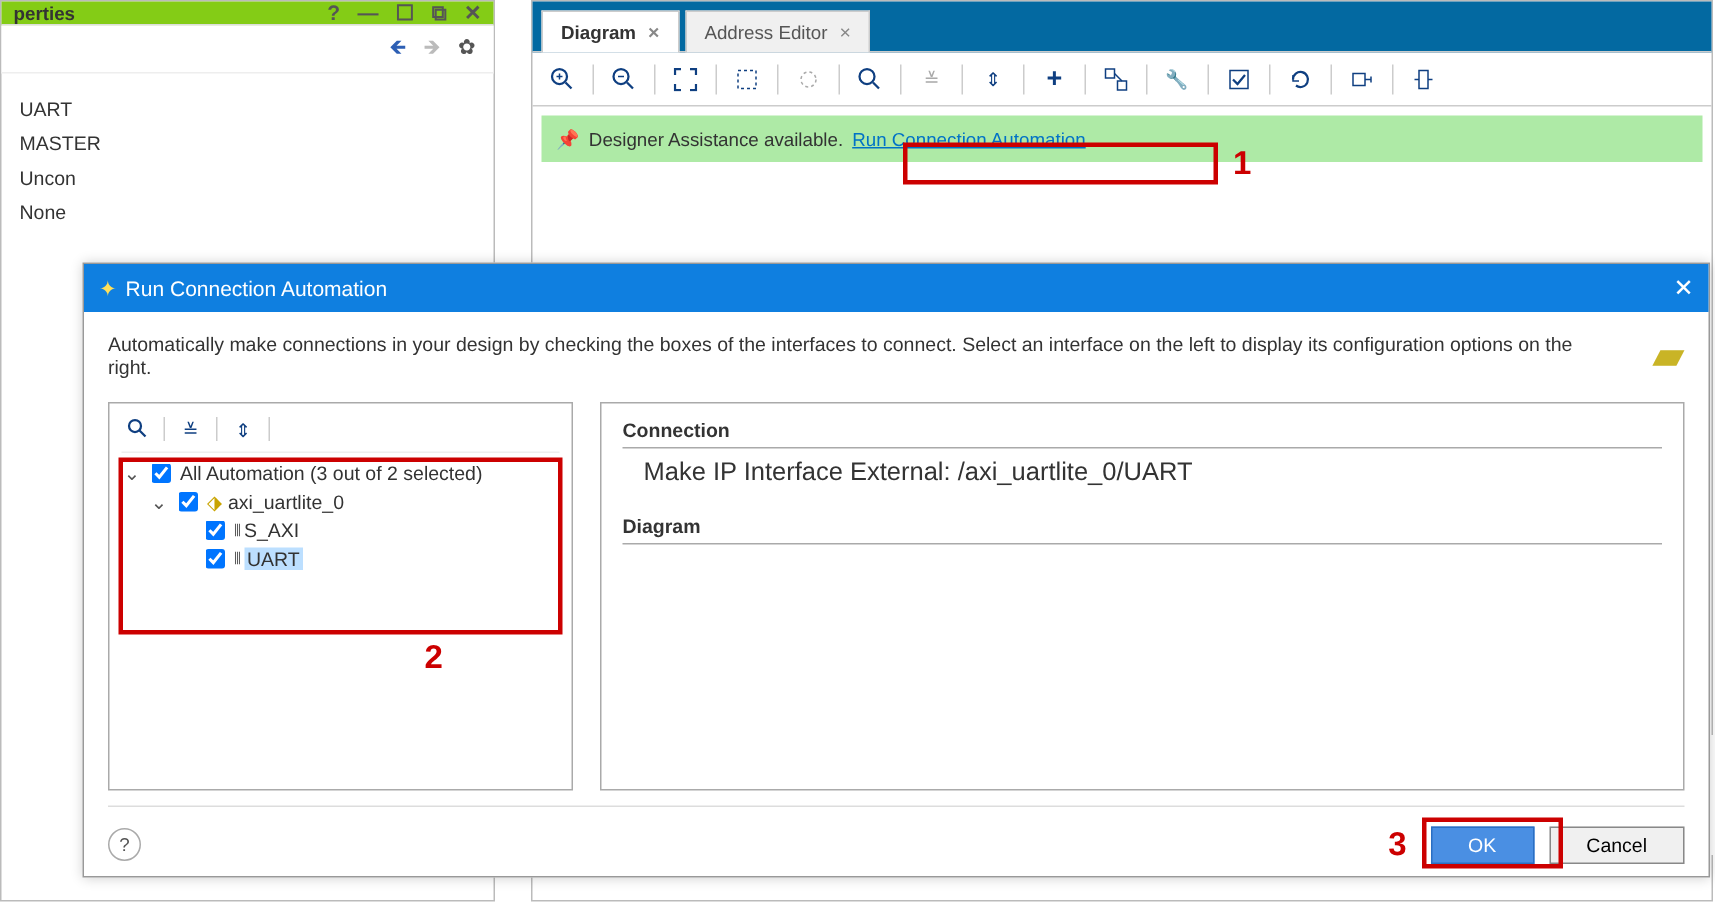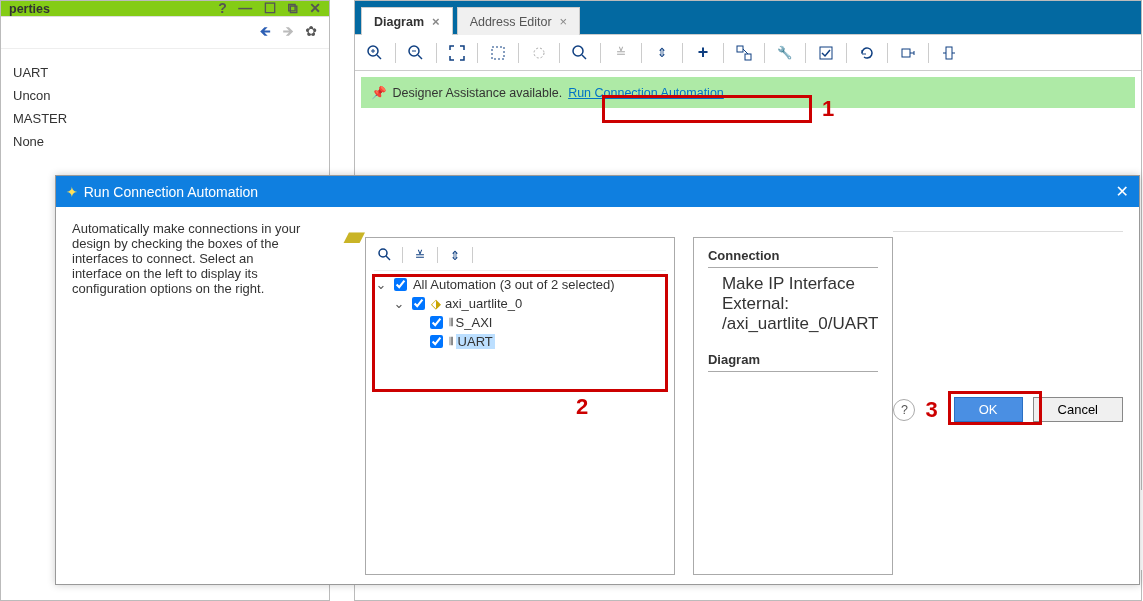--- a/index.html
+++ b/index.html
@@ -28,21 +28,21 @@
   .banner { background:#aeeaa6; margin:6px; padding:8px 10px; display:flex; align-items:center; gap:6px;}
   .banner .pin { color:#0066cc;}
   .banner a { color:#0072c6; text-decoration:underline; cursor:pointer;}
   .red-box-1 { position:absolute; border:3px solid #c00; }
   .step-num { position:absolute; color:#c00; font-size:22px; font-weight:bold;}
 
   
   .overlay-dialog { position:absolute; left:55px; top:175px; width:1085px; height:410px; background:#fff; border:1px solid #999; box-shadow:0 0 8px rgba(0,0,0,0.2); z-index:10;}
   .dlg-title { background:#0f7fe0; color:#fff; padding:6px 10px; font-size:14px; display:flex; align-items:center; justify-content:space-between;}
   .dlg-title .close { cursor:pointer; font-size:16px;}
-  .dlg-body { padding:14px 16px 10px 16px; display:flex; height:calc(100% - 30px);}
+  .dlg-body { padding:14px 16px 10px 16px; display:flex; flex-direction:column; height:calc(100% - 30px);}
   .dlg-desc { font-size:13px; color:#333; padding-right:60px; position:relative;}
   .dlg-desc .x-icon { position:absolute; right:0; top:-2px; font-size:28px; color:#c9b426;}
   .dlg-panes { display:flex; gap:18px; margin-top:16px; flex:1; min-height:0;}
   .pane { border:1px solid #aaa; background:#fff; }
   .pane-left { width:310px; padding:6px 8px; position:relative;}
   .pane-right { flex:1; padding:10px 14px;}
   .pane-left .mini-toolbar { display:flex; align-items:center; gap:2px; border-bottom:1px solid #eee; padding-bottom:4px; margin-bottom:4px;}
   .pane-left .mini-toolbar span { width:22px; height:22px; display:flex; align-items:center; justify-content:center; color:#0f3f81; cursor:pointer;}
   .pane-left .mini-toolbar .sep { width:1px; height:16px; background:#ccc; margin:0 4px;}
   .tree-row { display:flex; align-items:center; gap:4px; padding:2px 0; font-size:13px;}
@@ -80,22 +80,22 @@
   </div>
   <div class="prop-sub">
     <span class="prop-sub-icons">
       <span style="color:#2d5fb4;">🡸</span>
       <span style="color:#bbb;">🡺</span>
       <span>✿</span>
     </span>
   </div>
   <div class="prop-body">
     <div>UART</div>
+    <div>MASTER</div>
     <div>Uncon</div>
-    <div>MASTER</div>
     <div>None</div>
   </div>
 </div>
 
 <div class="right-panel">
   <div class="tabs">
     <div class="tab active">
       <span>Diagram</span>
       <span class="x">×</span>
     </div>

